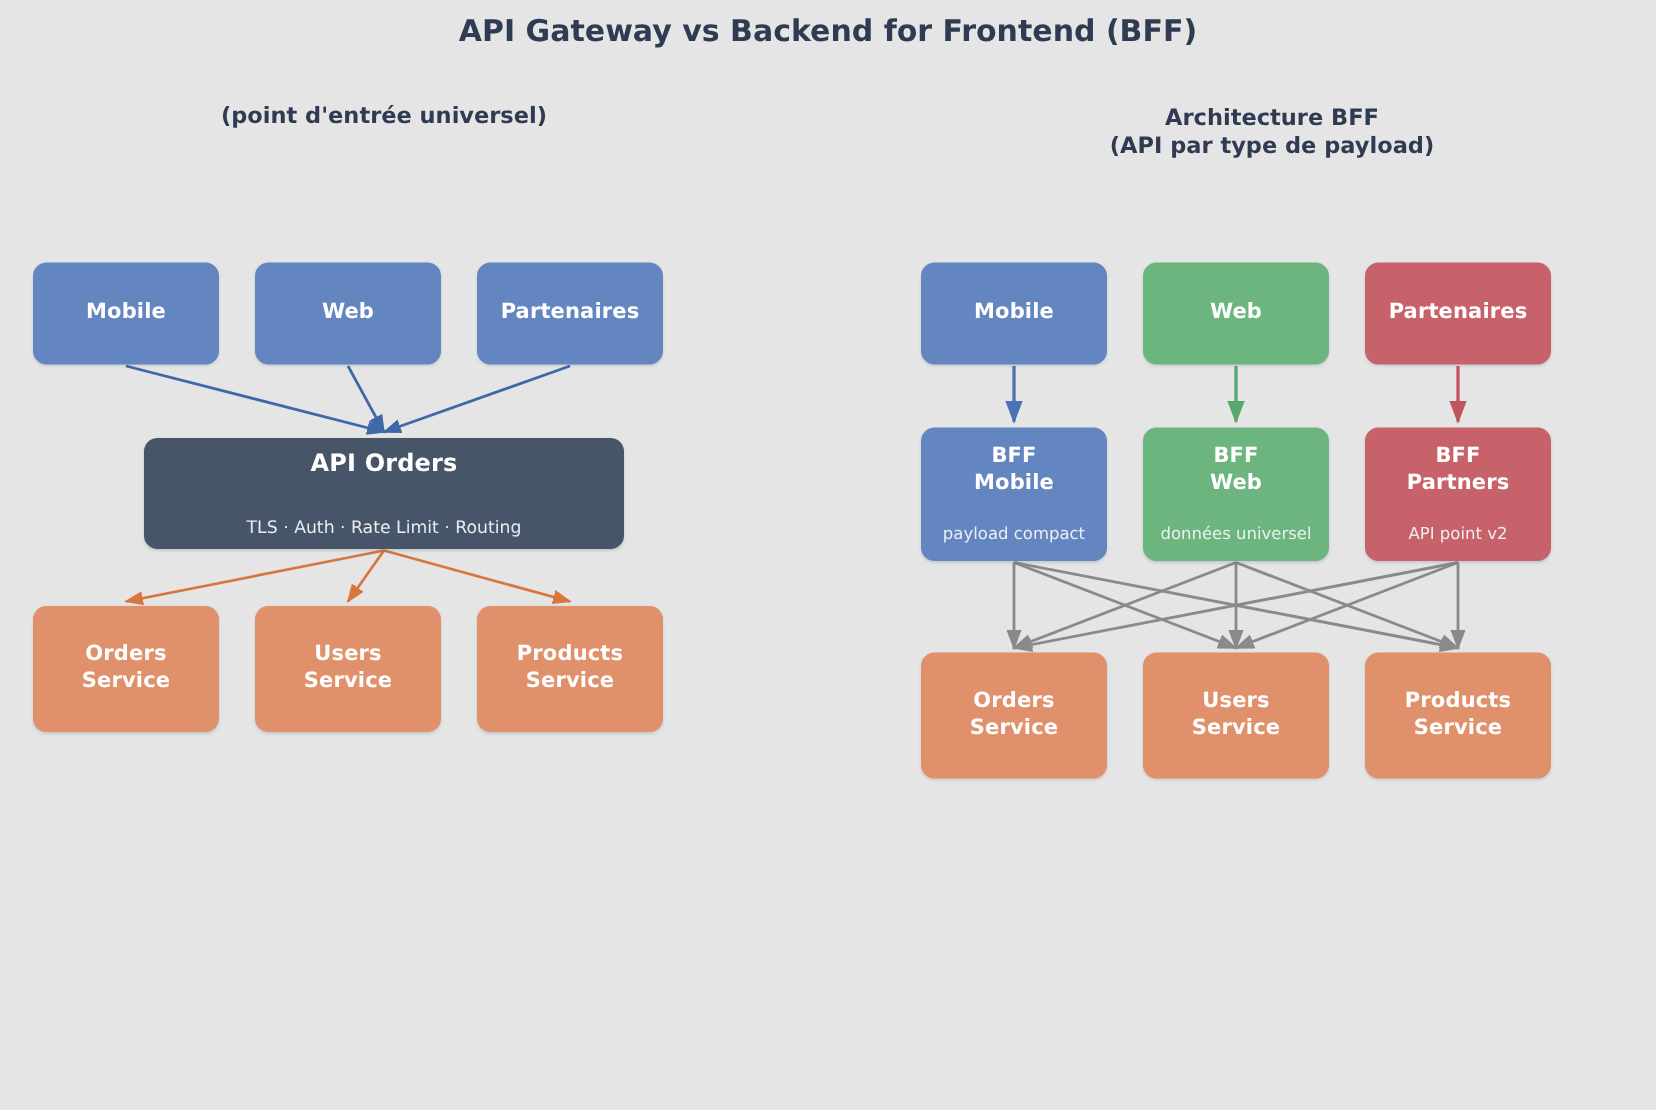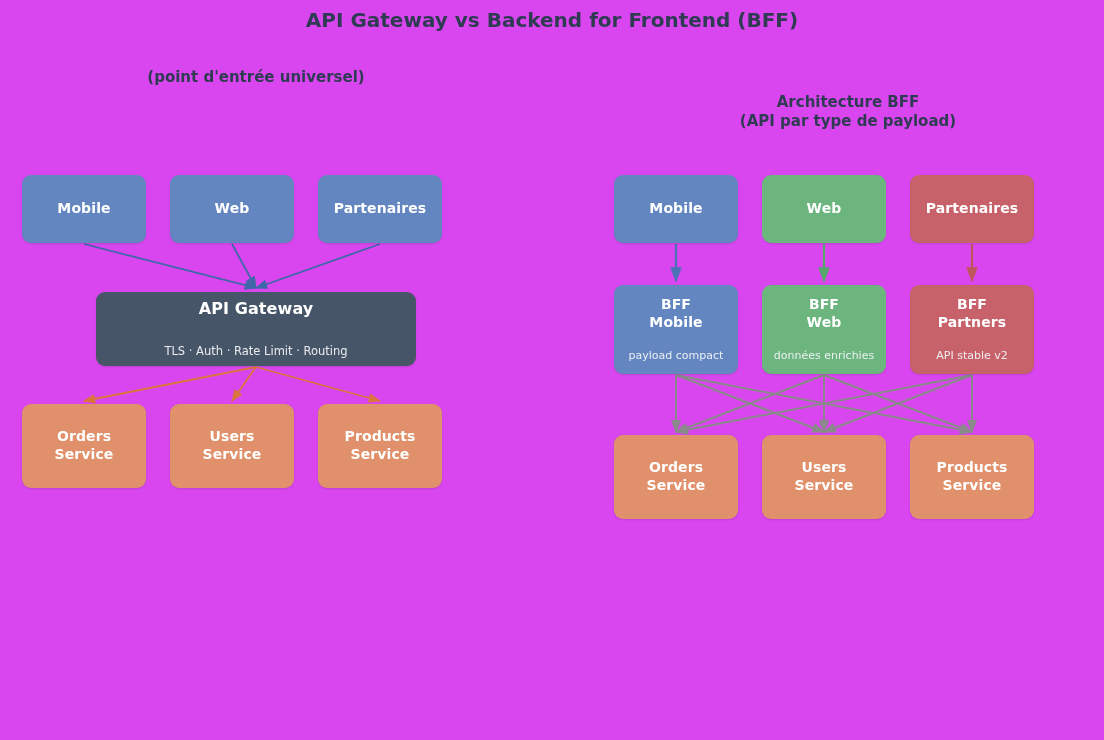--- a/index.html
+++ b/index.html
@@ -7,21 +7,21 @@
     width: 1104px;
     height: 740px;
     background: #f7f9fb;
     font-family: "DejaVu Sans", sans-serif;
     overflow: hidden;
   }
   #canvas {
     position: relative;
     width: 1104px;
     height: 740px;
-    background: #d946ef;
+    background: #e5e5e5;
   }
   #edges {
     position: absolute;
     left: 0; top: 0;
     width: 1104px;
     height: 740px;
     pointer-events: none;
     z-index: 1;
   }
   .node {
@@ -68,21 +68,21 @@
     position: absolute;
     text-align: center;
     font-size: 15px;
     font-weight: bold;
     color: #2e3b52;
     line-height: 1.25;
     z-index: 3;
   }
   .panel-heading .l2 { display: block; }
   #heading-left { left: 56px; top: 68px; width: 400px; }
-  #heading-right { left: 648px; top: 69px; width: 400px; margin-top: 24px; }
+  #heading-right { left: 648px; top: 69px; width: 400px; }
 </style>
 </head>
 <body style="background: rgb(247, 249, 251);">
 
 <div id="canvas">
 
   <div class="page-title">API Gateway vs Backend for Frontend (BFF)</div>
 
   <div class="panel-heading" id="heading-left">
     <span class="l2">(point d'entrée universel)</span>
@@ -138,21 +138,21 @@
     <span class="title">Mobile</span>
   </div>
   <div class="node" style="left: 170px; top: 175px; width: 124px; height: 68px; background: rgb(100, 134, 192);">
     <span class="title">Web</span>
   </div>
   <div class="node" style="left: 318px; top: 175px; width: 124px; height: 68px; background: rgb(100, 134, 192);">
     <span class="title">Partenaires</span>
   </div>
 
   <div class="node gateway" style="left: 96px; top: 292px; width: 320px; height: 74px; background: rgb(70, 85, 103);">
-    <span class="title">API Gateway</span>
+    <span class="title">API Orders</span>
     <span class="subtitle">TLS · Auth · Rate Limit · Routing</span>
   </div>
 
   <div class="node" style="left: 22px; top: 404px; width: 124px; height: 84px; background: rgb(224, 144, 106);">
     <span class="title">Orders
 Service</span>
   </div>
   <div class="node" style="left: 170px; top: 404px; width: 124px; height: 84px; background: rgb(224, 144, 106);">
     <span class="title">Users
 Service</span>
@@ -173,26 +173,26 @@
   </div>
 
   <div class="node" style="left: 614px; top: 285px; width: 124px; height: 89px; background: rgb(100, 134, 192);">
     <span class="title">BFF
 Mobile</span>
     <span class="subtitle">payload compact</span>
   </div>
   <div class="node" style="left: 762px; top: 285px; width: 124px; height: 89px; background: rgb(108, 181, 127);">
     <span class="title">BFF
 Web</span>
-    <span class="subtitle">données enrichies</span>
+    <span class="subtitle">données universel</span>
   </div>
   <div class="node" style="left: 910px; top: 285px; width: 124px; height: 89px; background: rgb(200, 98, 106);">
     <span class="title">BFF
 Partners</span>
-    <span class="subtitle">API stable v2</span>
+    <span class="subtitle">API point v2</span>
   </div>
 
   <div class="node" style="left: 614px; top: 435px; width: 124px; height: 84px; background: rgb(224, 144, 106);">
     <span class="title">Orders
 Service</span>
   </div>
   <div class="node" style="left: 762px; top: 435px; width: 124px; height: 84px; background: rgb(224, 144, 106);">
     <span class="title">Users
 Service</span>
   </div>

